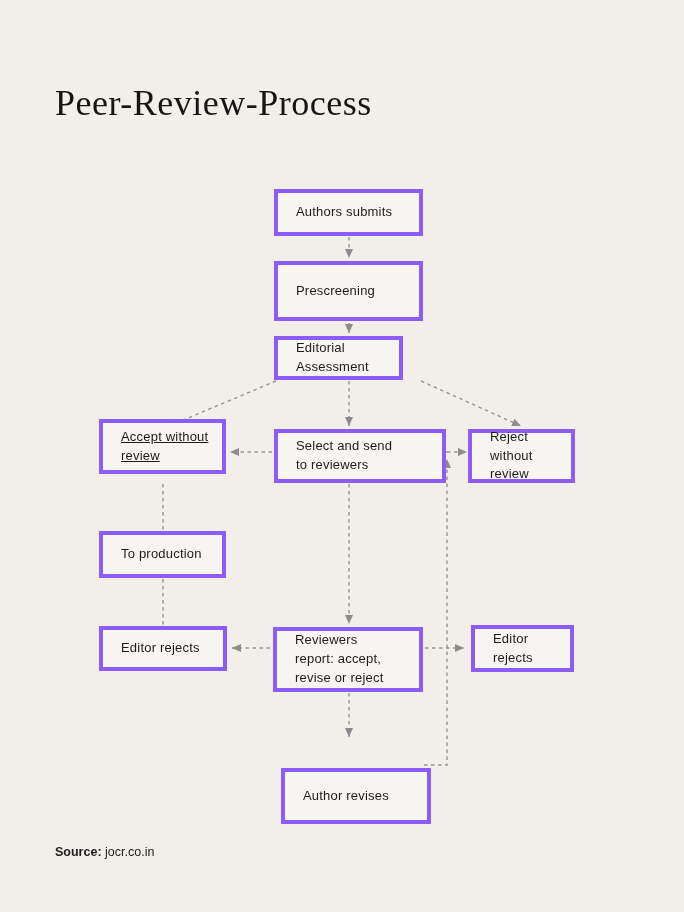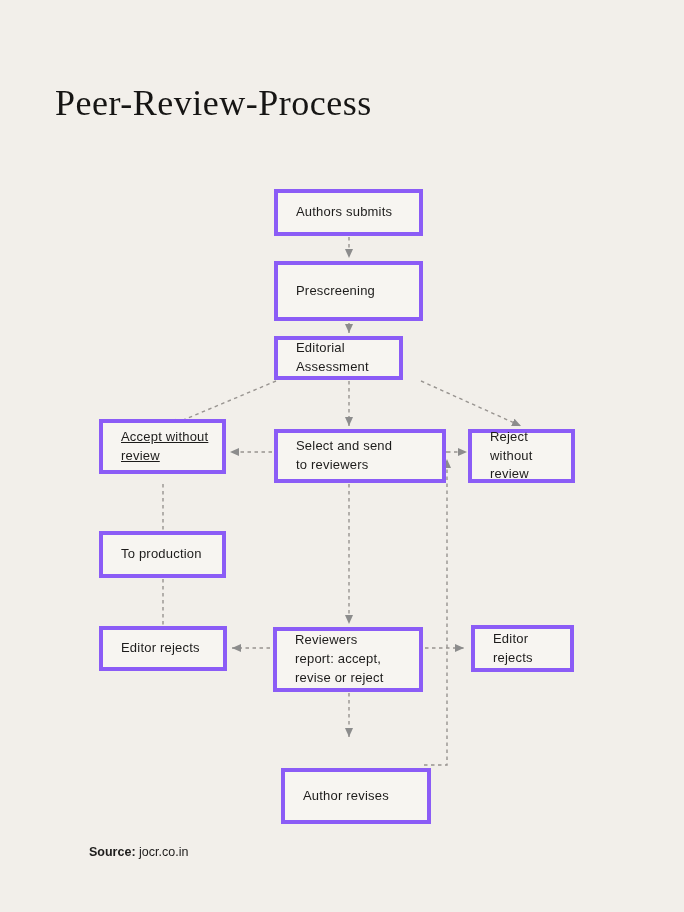--- a/index.html
+++ b/index.html
@@ -14,21 +14,21 @@
   .node{
     position:absolute;box-sizing:border-box;
     background:#f7f5f1;border:4px solid #8b5cf6;
     display:flex;align-items:center;
     padding-left:18px;padding-right:8px;
     font-size:13px;line-height:1.45;color:#1d1c1b;
     white-space:pre-line;letter-spacing:0.2px;
   }
   .source-note{
     position:absolute;left:55px;top:845px;
-    font-size:12.5px;color:#1d1c1b;margin-left:34px;
+    font-size:12.5px;color:#1d1c1b;
   }
   .source-note .src-label{font-weight:bold;}
 </style>
 </head>
 <body>
 
 <div class="page">
 
   <h1 class="page-title">Peer-Review-Process</h1>
 

